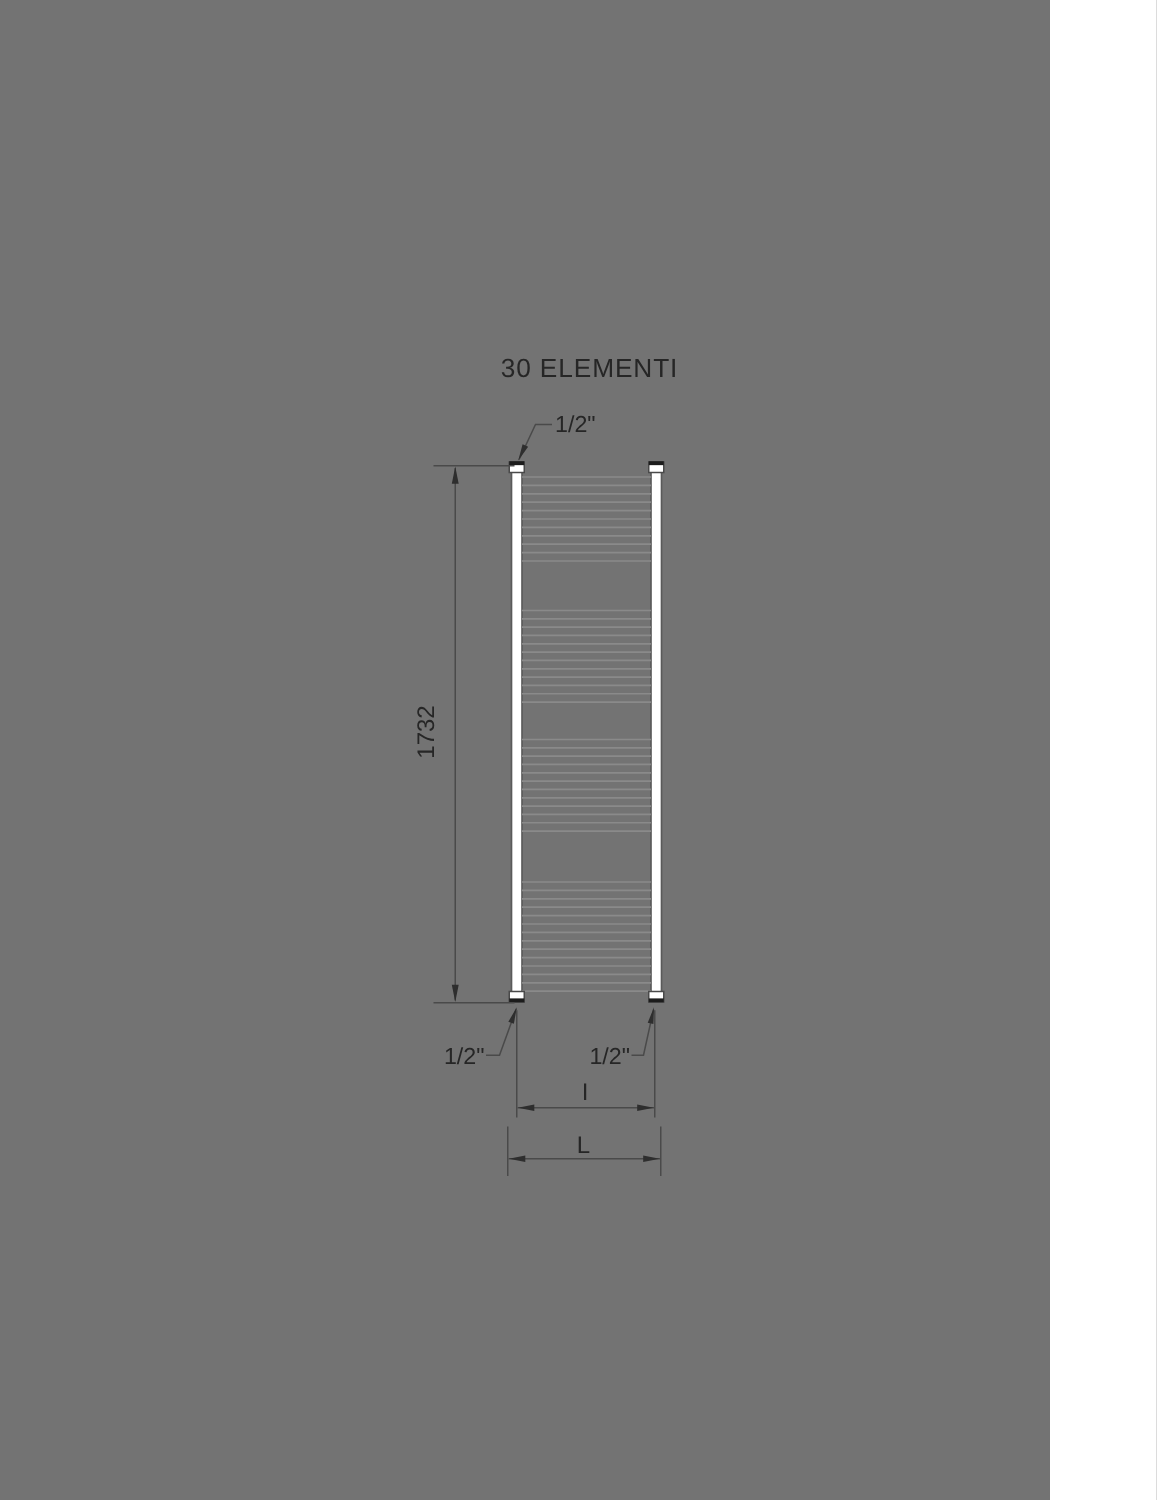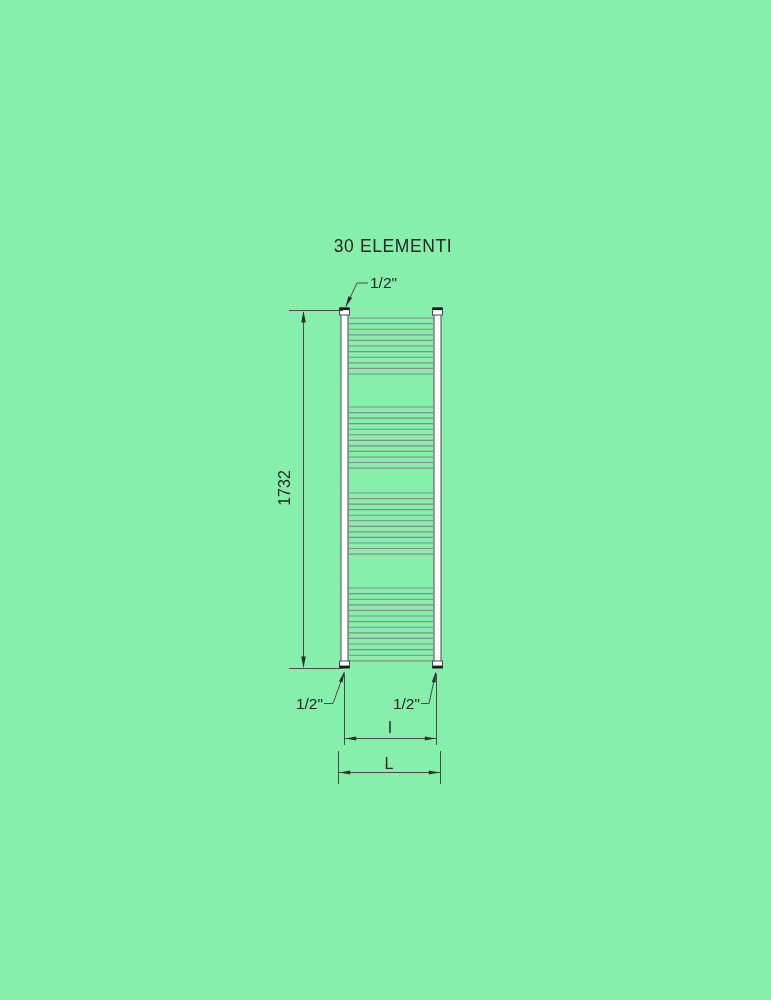--- a/index.html
+++ b/index.html
@@ -1,19 +1,19 @@
 <!DOCTYPE html>
 <html><head>
 <meta charset="utf-8">
 <style>
   html,body{margin:0;padding:0;background:#ffffff;}
   .canvas{
     position:relative;
-    width:771px;height:1000px;
-    background:#86efac;
+    width:700px;height:1000px;
+    background:#737373;
     font-family:"Liberation Sans", sans-serif;
     overflow:hidden;
   }
   svg{position:absolute;left:0;top:0;}
   .thin{stroke:#4a4a4a;stroke-width:1;fill:none;}
   .rail{stroke:#5a5a5a;stroke-width:1.1;fill:#ffffff;}
   .cap{stroke:#4a4a4a;stroke-width:1;fill:#ffffff;}
   .capdark{fill:#1c1c1c;stroke:none;}
   .tube{stroke:#8a8a8a;stroke-width:1.15;}
   .arrow{fill:#2e2e2e;stroke:none;}

